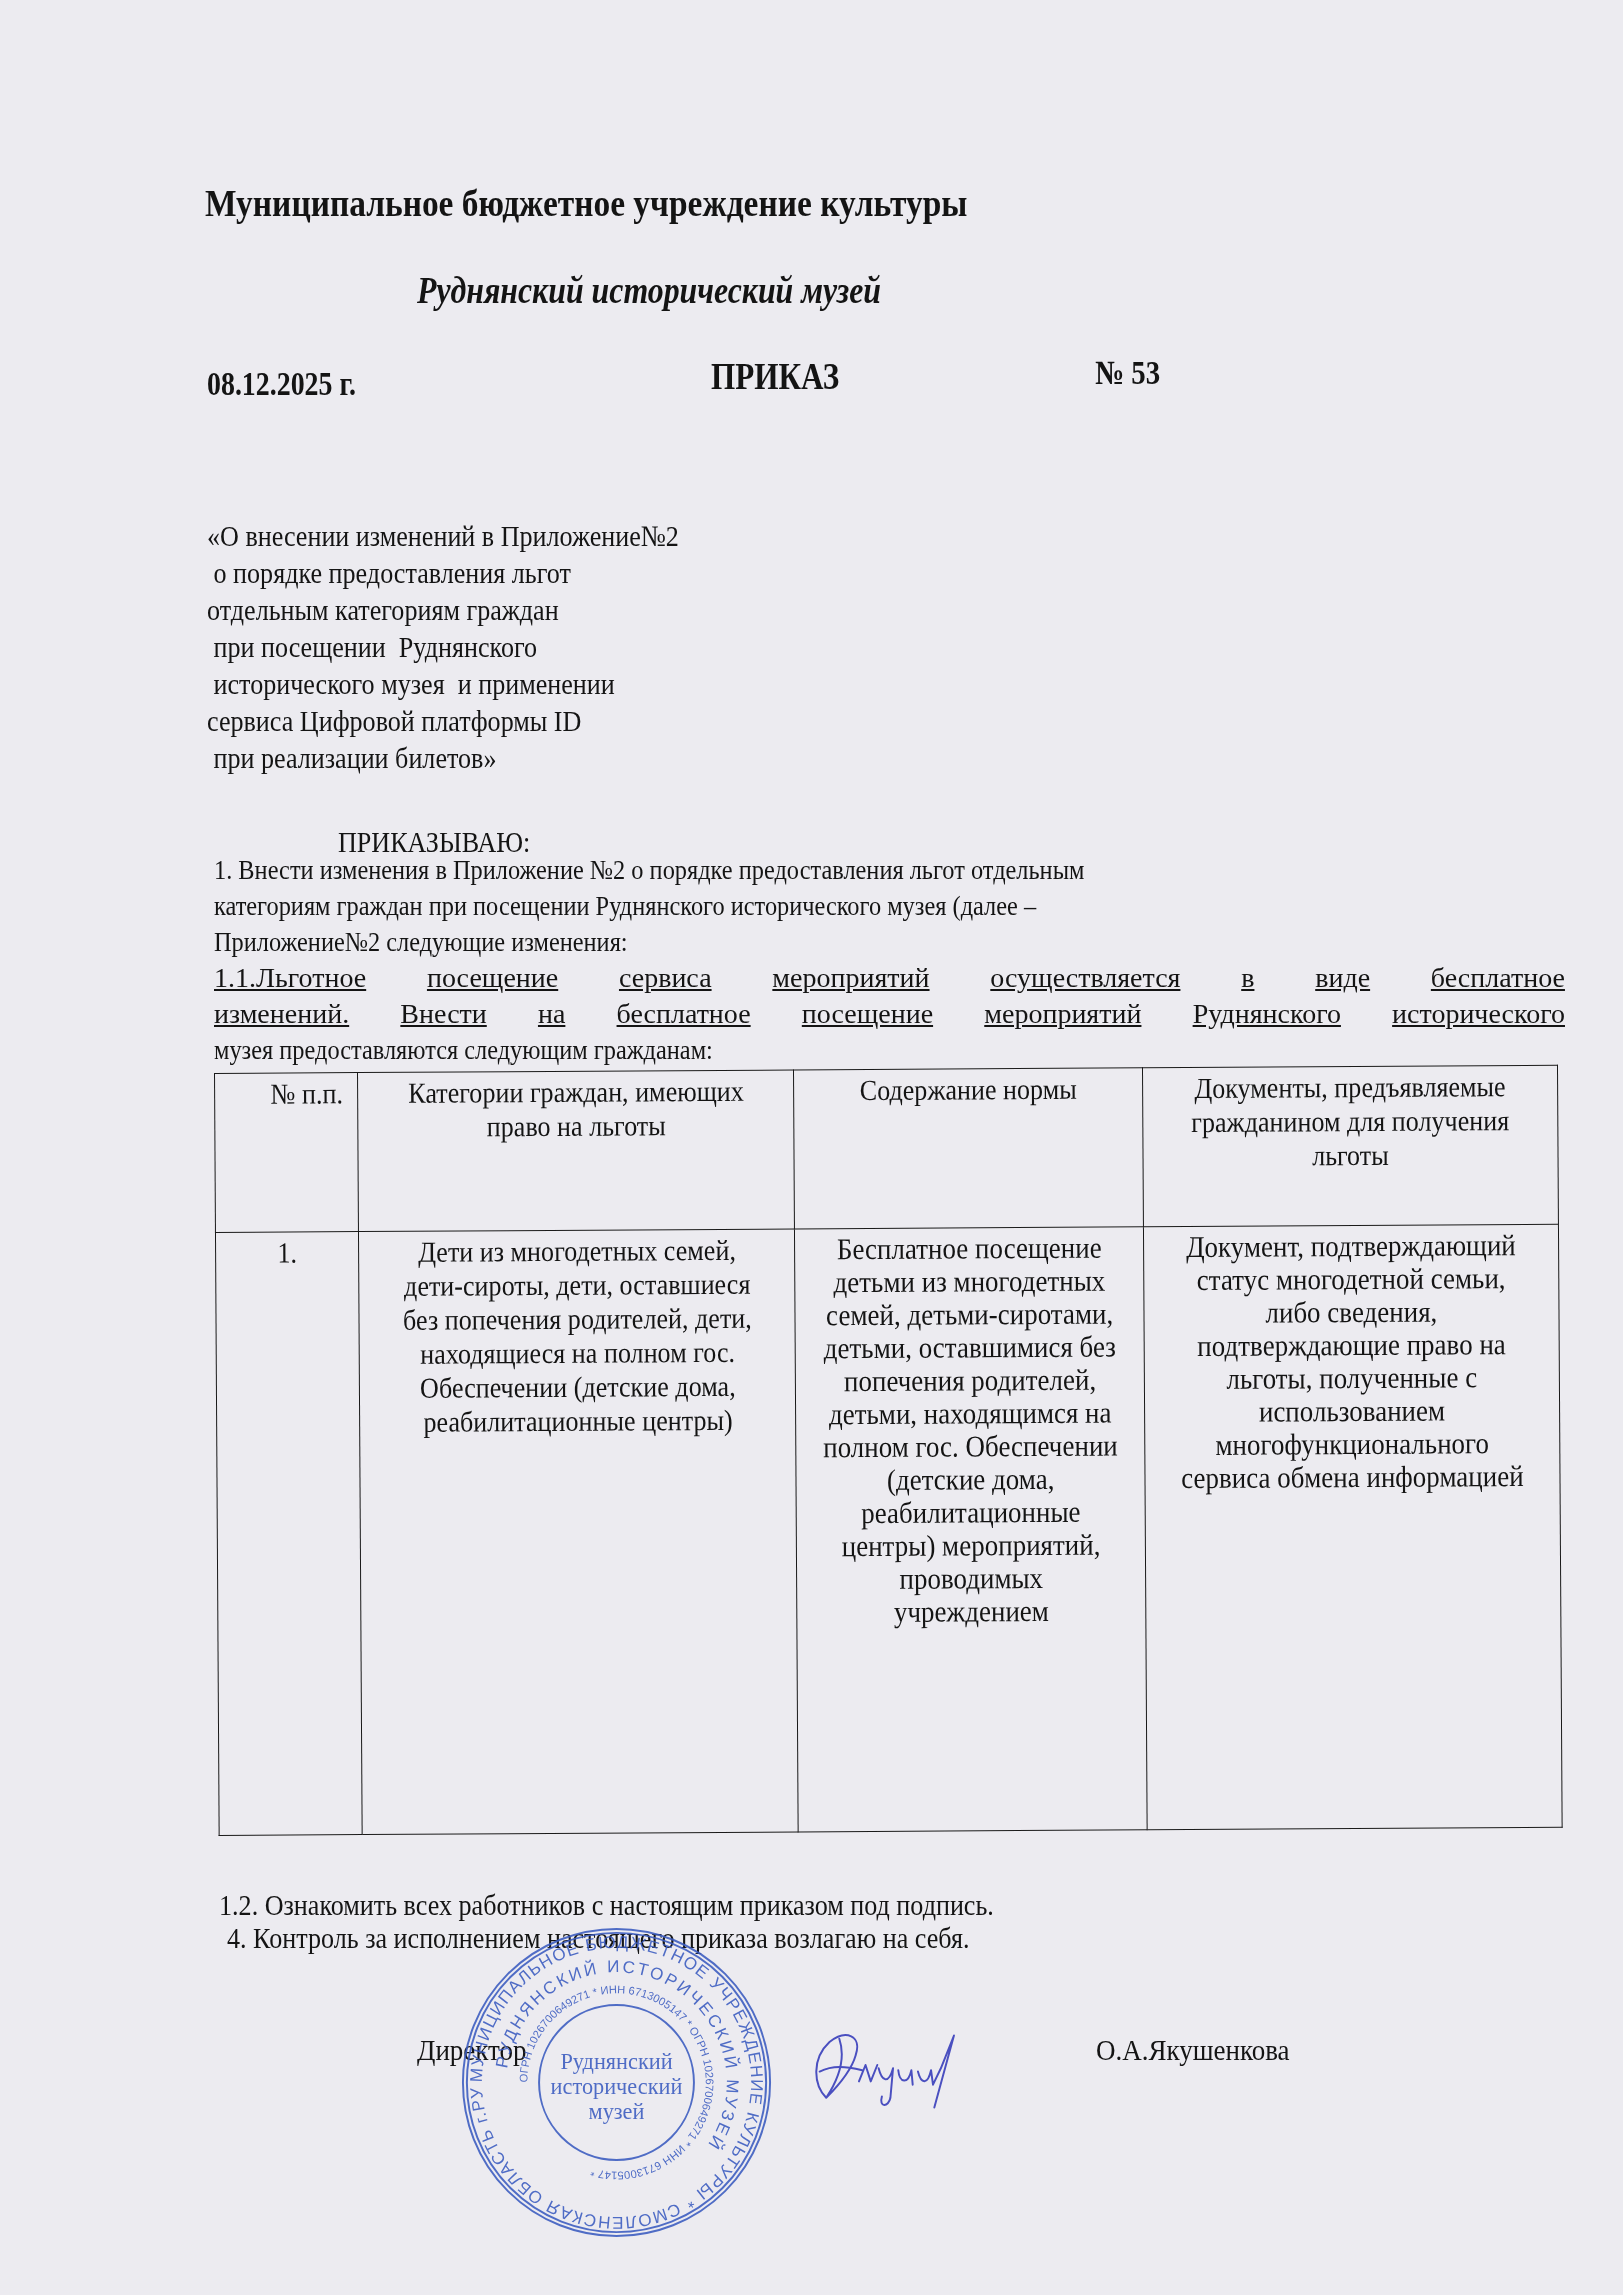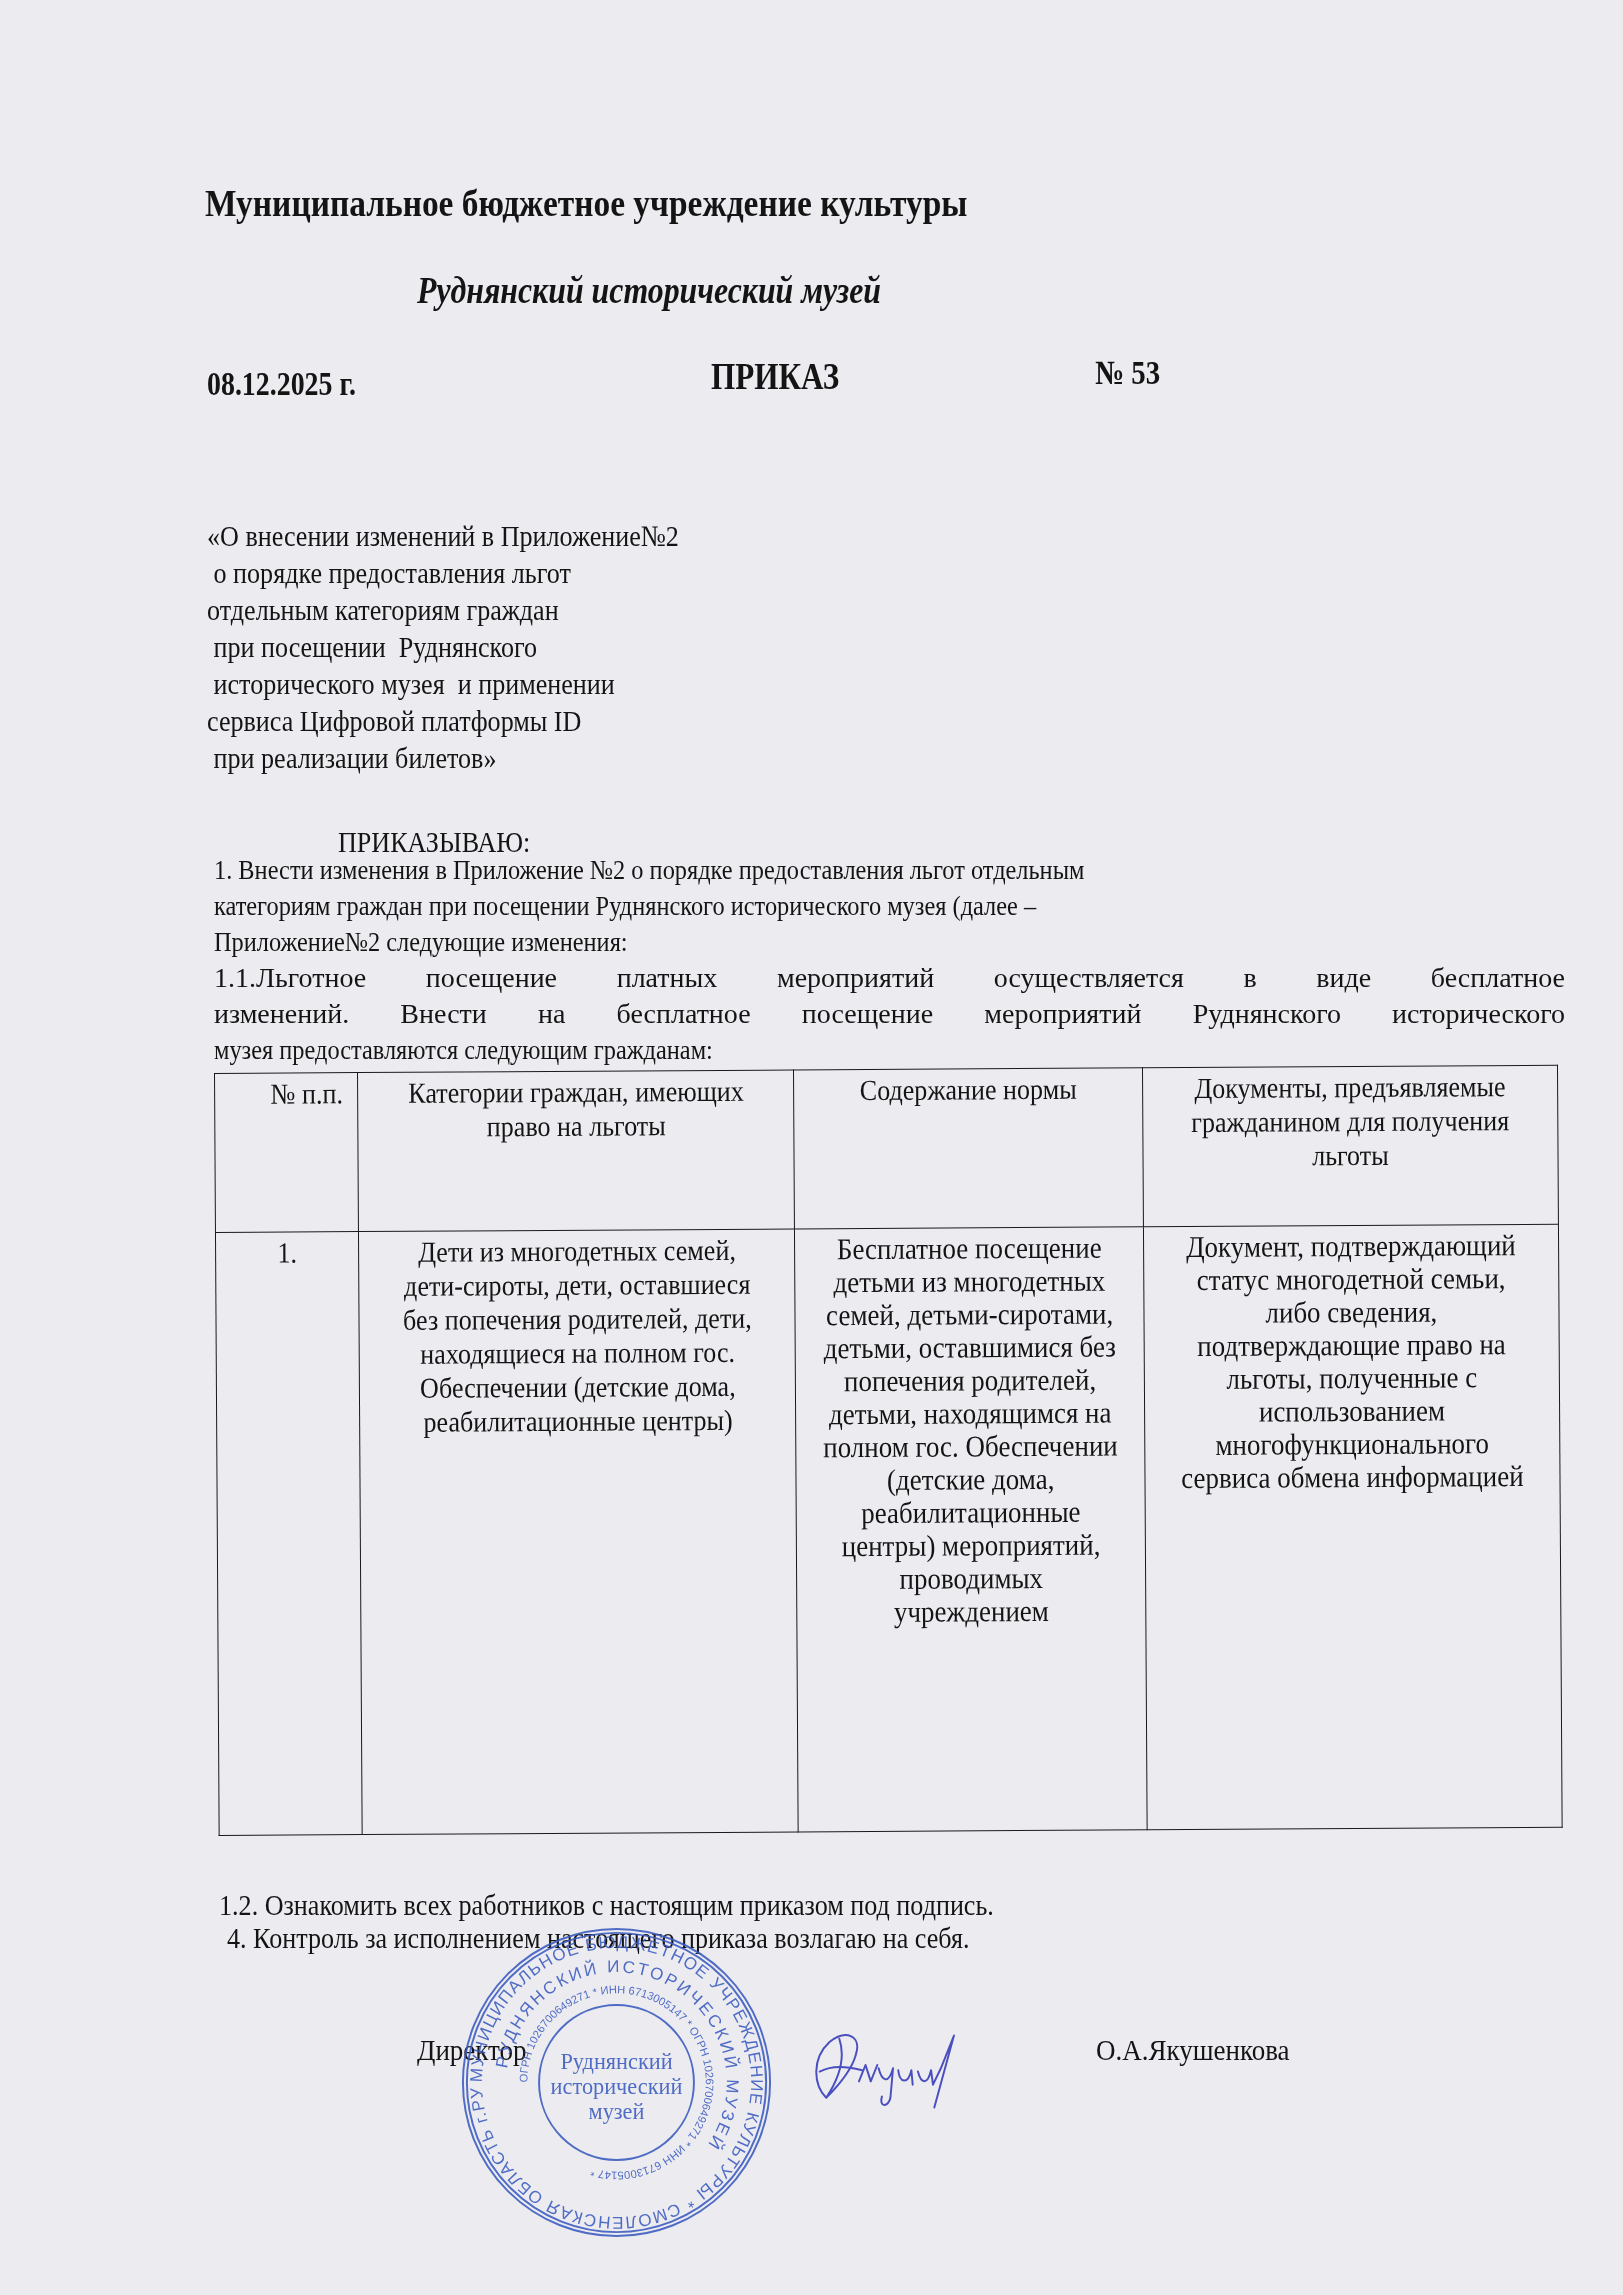--- a/index.html
+++ b/index.html
@@ -57,21 +57,21 @@
     .body-text {
       left: 214px; top: 852px;
       width: 1351px;
       font-size: 28px; line-height: 36px;
     }
     .body-line { white-space: nowrap; transform: scaleX(0.87); transform-origin: left top; height: 36px; }
     .justify-line {
       display: flex; justify-content: space-between;
       width: 1351px; height: 36px;
     }
-    .justify-line span { display: inline-block; }
+    .justify-line span { display: inline-block; text-decoration: underline; }
 
     table.benefits {
       position: absolute;
       left: 214px; top: 1073px;
       width: 1344px;
       border-collapse: collapse;
       font-size: 29px;
       line-height: 34px;
       transform: rotate(-0.35deg);
       transform-origin: left top;
@@ -146,21 +146,21 @@
 
   <div class="abs order-word">ПРИКАЗЫВАЮ:</div>
 
   <div class="abs body-text">
     <div class="body-line">1.  Внести изменения в Приложение №2 о порядке предоставления льгот отдельным</div>
     <div class="body-line">категориям граждан при посещении Руднянского исторического музея (далее –</div>
     <div class="body-line">Приложение№2 следующие изменения:</div>
     <div class="justify-line">
         <span>1.1.Льготное</span>
         <span>посещение</span>
-        <span>платных</span>
+        <span>сервиса</span>
         <span>мероприятий</span>
         <span>осуществляется</span>
         <span>в</span>
         <span>виде</span>
         <span>бесплатное</span>
       </div>
     <div class="justify-line">
         <span>изменений.</span>
         <span>Внести</span>
         <span>на</span>

